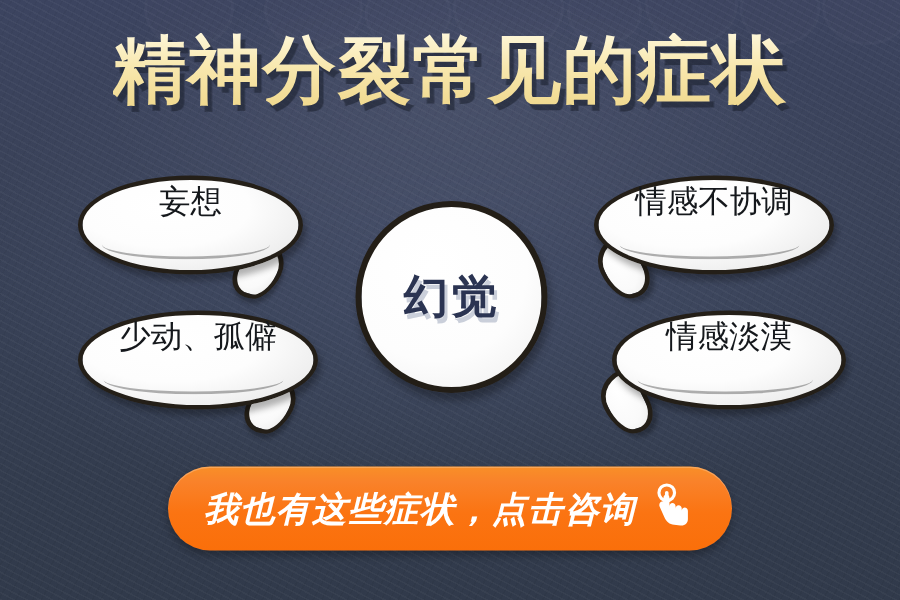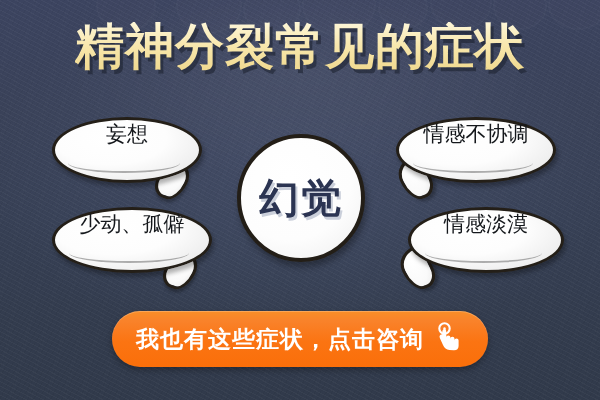--- a/index.html
+++ b/index.html
@@ -167,21 +167,21 @@
     background: radial-gradient(circle at 40% 33%, #ffffff 0%, #fdfdfd 58%, #f2f2f2 88%, #e6e6e6 100%);
     border: 4px solid #231e17;
     box-sizing: border-box;
     display: flex;
     align-items: center;
     justify-content: center;
     z-index: 5;
     box-shadow: 2px 5px 6px rgba(0,0,0,0.32);
   }
   .center-circle .ctext {
-    font-size: 40px;
+    font-size: 30px;
     font-weight: bold;
     color: #2b3452;
     letter-spacing: 2px;
     text-shadow: 2px 3px 0 rgba(140,150,175,0.45);
     font-family: Liberation Sans, sans-serif;
   }
 
   
   .cta {
     position: absolute;
@@ -193,20 +193,21 @@
     background: linear-gradient(180deg, #f98f28 0%, #f9822a 18%, #fb7412 55%, #fa6f0a 100%);
     box-shadow: 0 3px 6px rgba(0,0,0,0.30), inset 0 1px 0 rgba(255,255,255,0.22);
     display: flex;
     align-items: center;
     justify-content: center;
     gap: 10px;
     z-index: 6;
     cursor: pointer;
     box-sizing: border-box;
     padding: 12px 18px;
+    font-style: italic;
   }
   .cta .cta-label {
     font-size: 23px;
     font-weight: bold;
     color: #ffffff;
     letter-spacing: 1px;
     white-space: nowrap;
     font-family: "DejaVu Sans", "Liberation Sans", sans-serif;
   }
   .cta .hand-icon {

